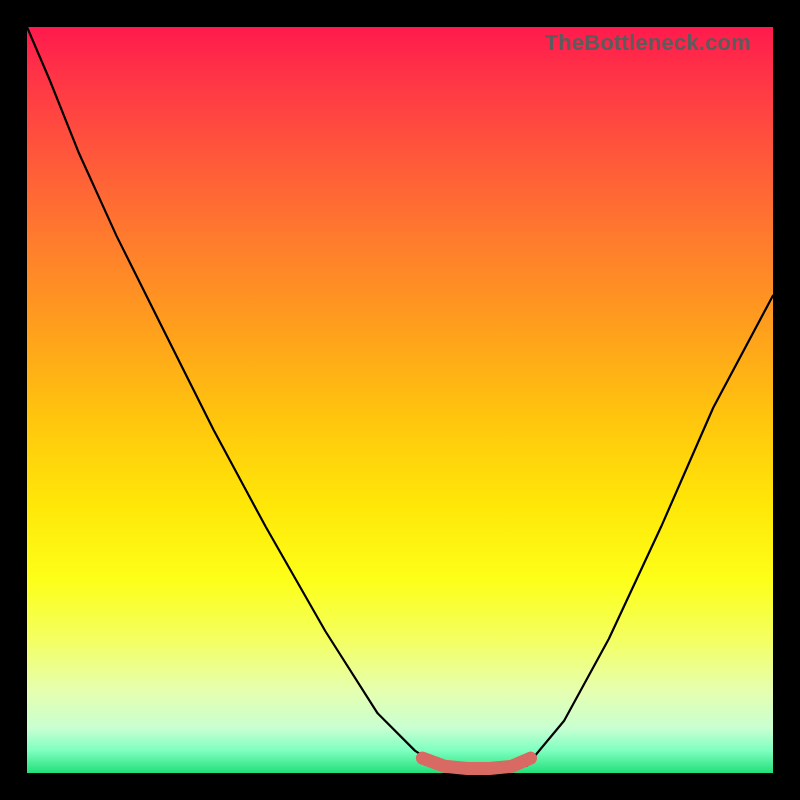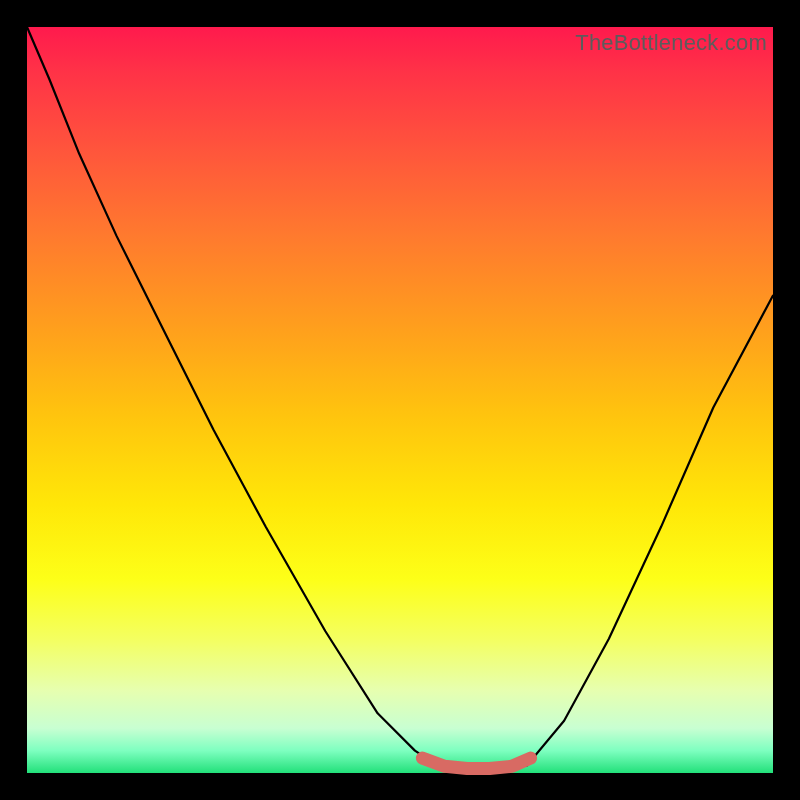--- a/index.html
+++ b/index.html
@@ -37,24 +37,24 @@
       #f4ff60 82%,
       #e6ffb0 89%,
       #c8ffd2 94%,
       #7effc0 97%,
       #22e07a 100%
     );
   }
   .watermark {
     position: absolute;
     top: 3px;
-    right: 6px;
+    right: 22px;
     color: #5c5c5c;
     font-size: 22px;
-    font-weight: 400;
+    font-weight: 700;
     letter-spacing: 0.2px;
     user-select: none;
   }
   svg.curves {
     position: absolute;
     left: 0;
     top: 0;
     width: 746px;
     height: 746px;
     overflow: visible;

